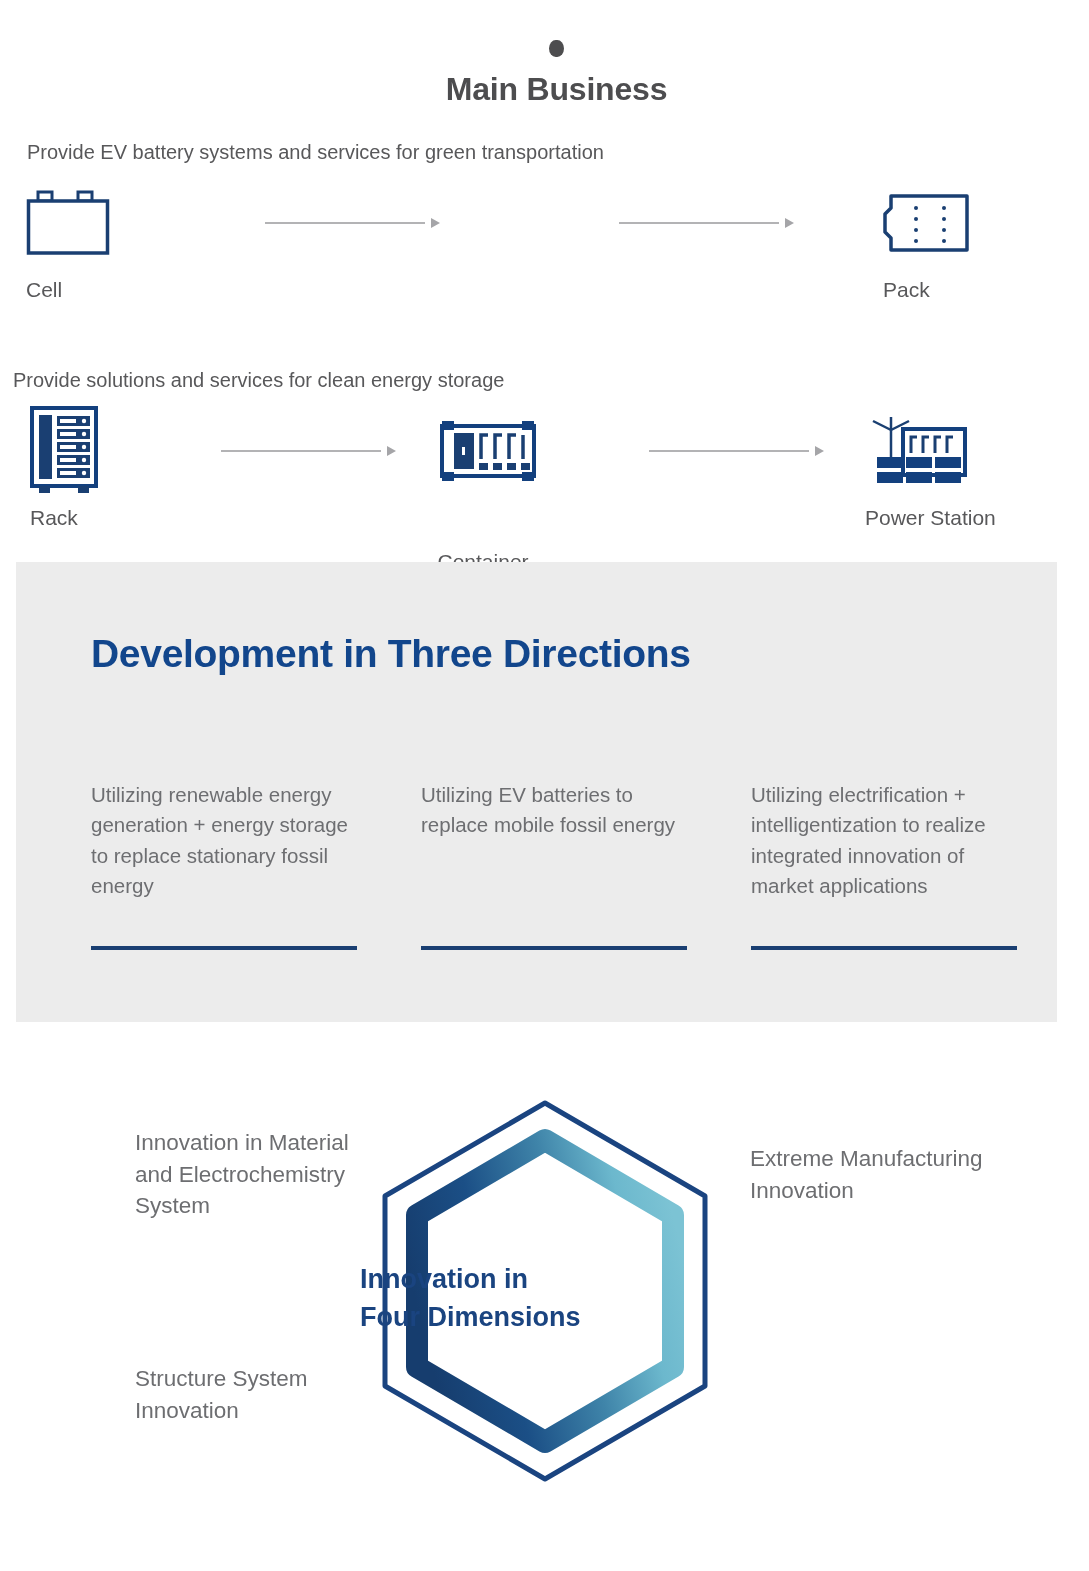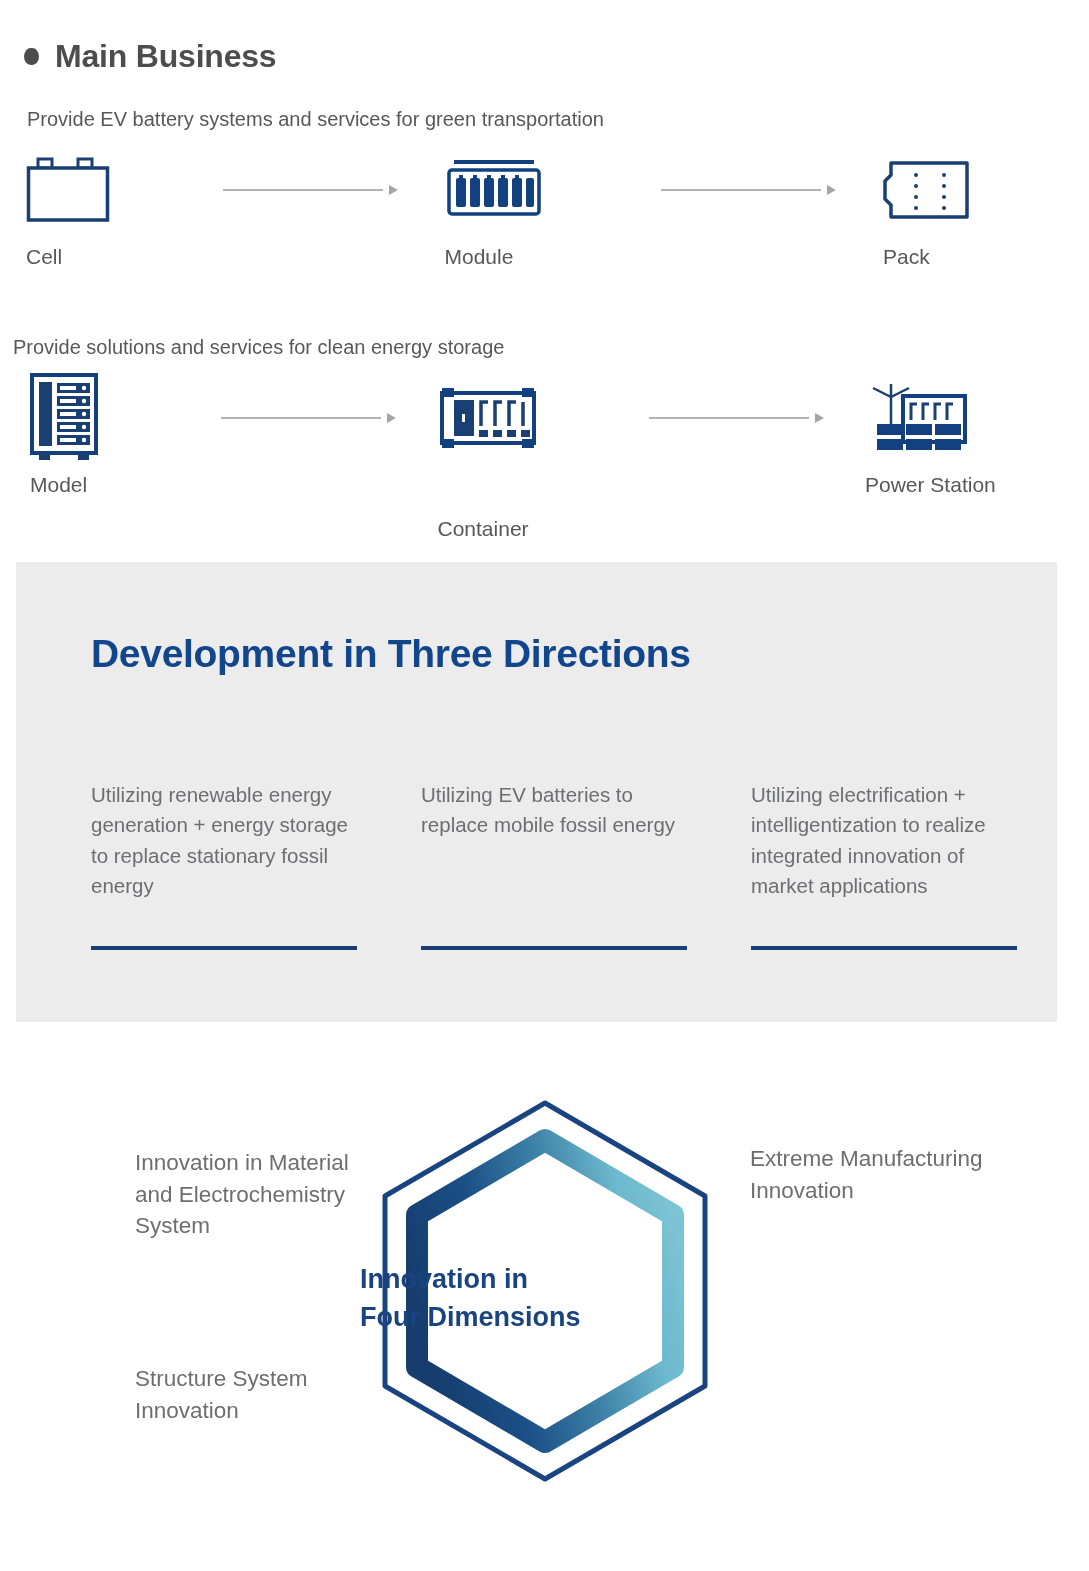--- a/index.html
+++ b/index.html
@@ -15,20 +15,21 @@
     overflow: hidden;
     position: relative;
   }
 
   
   .page-title-row {
     display: flex;
     align-items: center;
     gap: 16px;
     padding: 40px 0 0 24px;
+    flex-direction: column;
   }
   .bullet-dot {
     width: 15px;
     height: 17px;
     background: #4d4d4f;
     border-radius: 45% 45% 45% 45% / 50% 50% 50% 50%;
     flex: 0 0 auto;
   }
   .page-title {
     font-size: 32px;
@@ -173,21 +174,21 @@
     top: 20px;
     width: 370px;
     height: 400px;
   }
   .dim-label {
     position: absolute;
     font-size: 22.5px;
     line-height: 1.41;
     color: #6d6e71;
   }
-  .dim-tl { left: 135px; top: 72px; width: 215px; }
+  .dim-tl { left: 135px; top: 52px; width: 215px; }
   .dim-tr { left: 750px; top: 68px; width: 240px; }
   .dim-bl { left: 135px; top: 288px; width: 215px; }
   .dim-br { left: 750px; top: 288px; width: 220px; }
 
   .hex-center-text {
     position: absolute;
     left: 0;
     right: 0;
     top: 165px;
     text-align: left;
@@ -217,42 +218,20 @@
         <rect x="2.5" y="11" width="79" height="52" fill="#ffffff" stroke="#1a3f72" stroke-width="3.5"></rect>
       </svg>
     </div>
     <div class="flow-label">Cell</div>
   </div>
 
   <div class="flow-arrow">
     <div class="arrow-line"></div>
   </div>
 
-  <div class="flow-node node-b">
-    <div class="flow-icon">
-      <svg width="98" height="62" viewBox="0 0 98 62" aria-hidden="true">
-        <rect x="9" y="1" width="80" height="4" fill="#13407e"></rect>
-        <rect x="4" y="11" width="90" height="44" fill="none" stroke="#13407e" stroke-width="3.5" rx="3"></rect>
-        <g fill="#13407e">
-          <rect x="11" y="19" width="10" height="29" rx="2"></rect>
-          <rect x="14" y="16" width="4" height="4"></rect>
-          <rect x="25" y="19" width="10" height="29" rx="2"></rect>
-          <rect x="28" y="16" width="4" height="4"></rect>
-          <rect x="39" y="19" width="10" height="29" rx="2"></rect>
-          <rect x="42" y="16" width="4" height="4"></rect>
-          <rect x="53" y="19" width="10" height="29" rx="2"></rect>
-          <rect x="56" y="16" width="4" height="4"></rect>
-          <rect x="67" y="19" width="10" height="29" rx="2"></rect>
-          <rect x="70" y="16" width="4" height="4"></rect>
-          <rect x="81" y="19" width="8" height="29" rx="2"></rect>
-        </g>
-      </svg>
-    </div>
-    <div class="flow-label">Module</div>
-  </div>
 
   <div class="flow-arrow">
     <div class="arrow-line"></div>
   </div>
 
   <div class="flow-node node-c">
     <div class="flow-icon">
       <svg width="88" height="62" viewBox="0 0 88 62" aria-hidden="true">
         <path d="M8 4 H84 V58 H8 V46 L2 40 V22 L8 16 Z" fill="#ffffff" stroke="#1a3f72" stroke-width="3.5" stroke-linejoin="round"></path>
         <g fill="#1a3f72">
@@ -297,21 +276,21 @@
           <circle cx="54" cy="15" r="2.2"></circle>
           <circle cx="54" cy="28" r="2.2"></circle>
           <circle cx="54" cy="41" r="2.2"></circle>
           <circle cx="54" cy="54" r="2.2"></circle>
           <circle cx="54" cy="67" r="2.2"></circle>
         </g>
         <rect x="9" y="80" width="11" height="7" fill="#1a3f72"></rect>
         <rect x="48" y="80" width="11" height="7" fill="#1a3f72"></rect>
       </svg>
     </div>
-    <div class="flow-label">Model</div>
+    <div class="flow-label">Rack</div>
   </div>
 
   <div class="flow-arrow">
     <div class="arrow-line"></div>
   </div>
 
   <div class="flow-node node-b">
     <div class="flow-icon">
       <svg width="100" height="64" viewBox="0 0 100 64" aria-hidden="true">
         <rect x="4" y="7" width="92" height="50" fill="none" stroke="#13407e" stroke-width="4"></rect>

